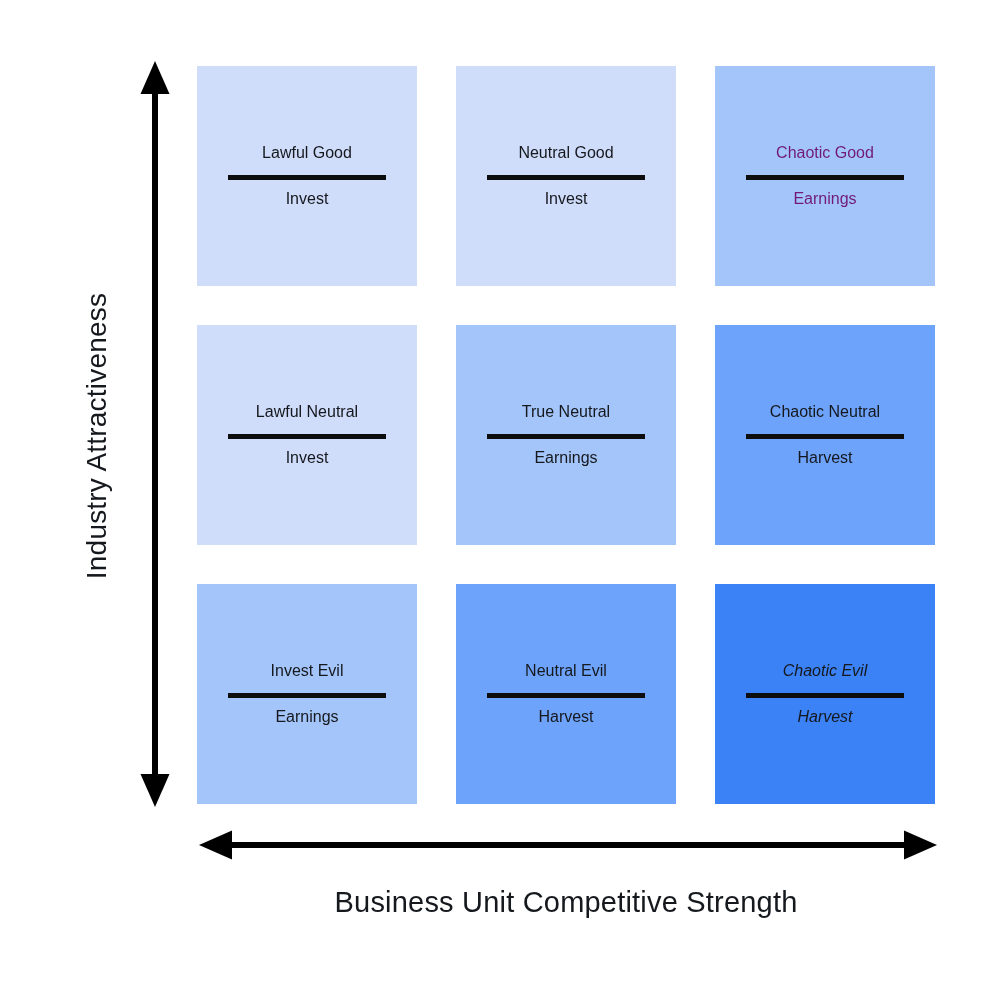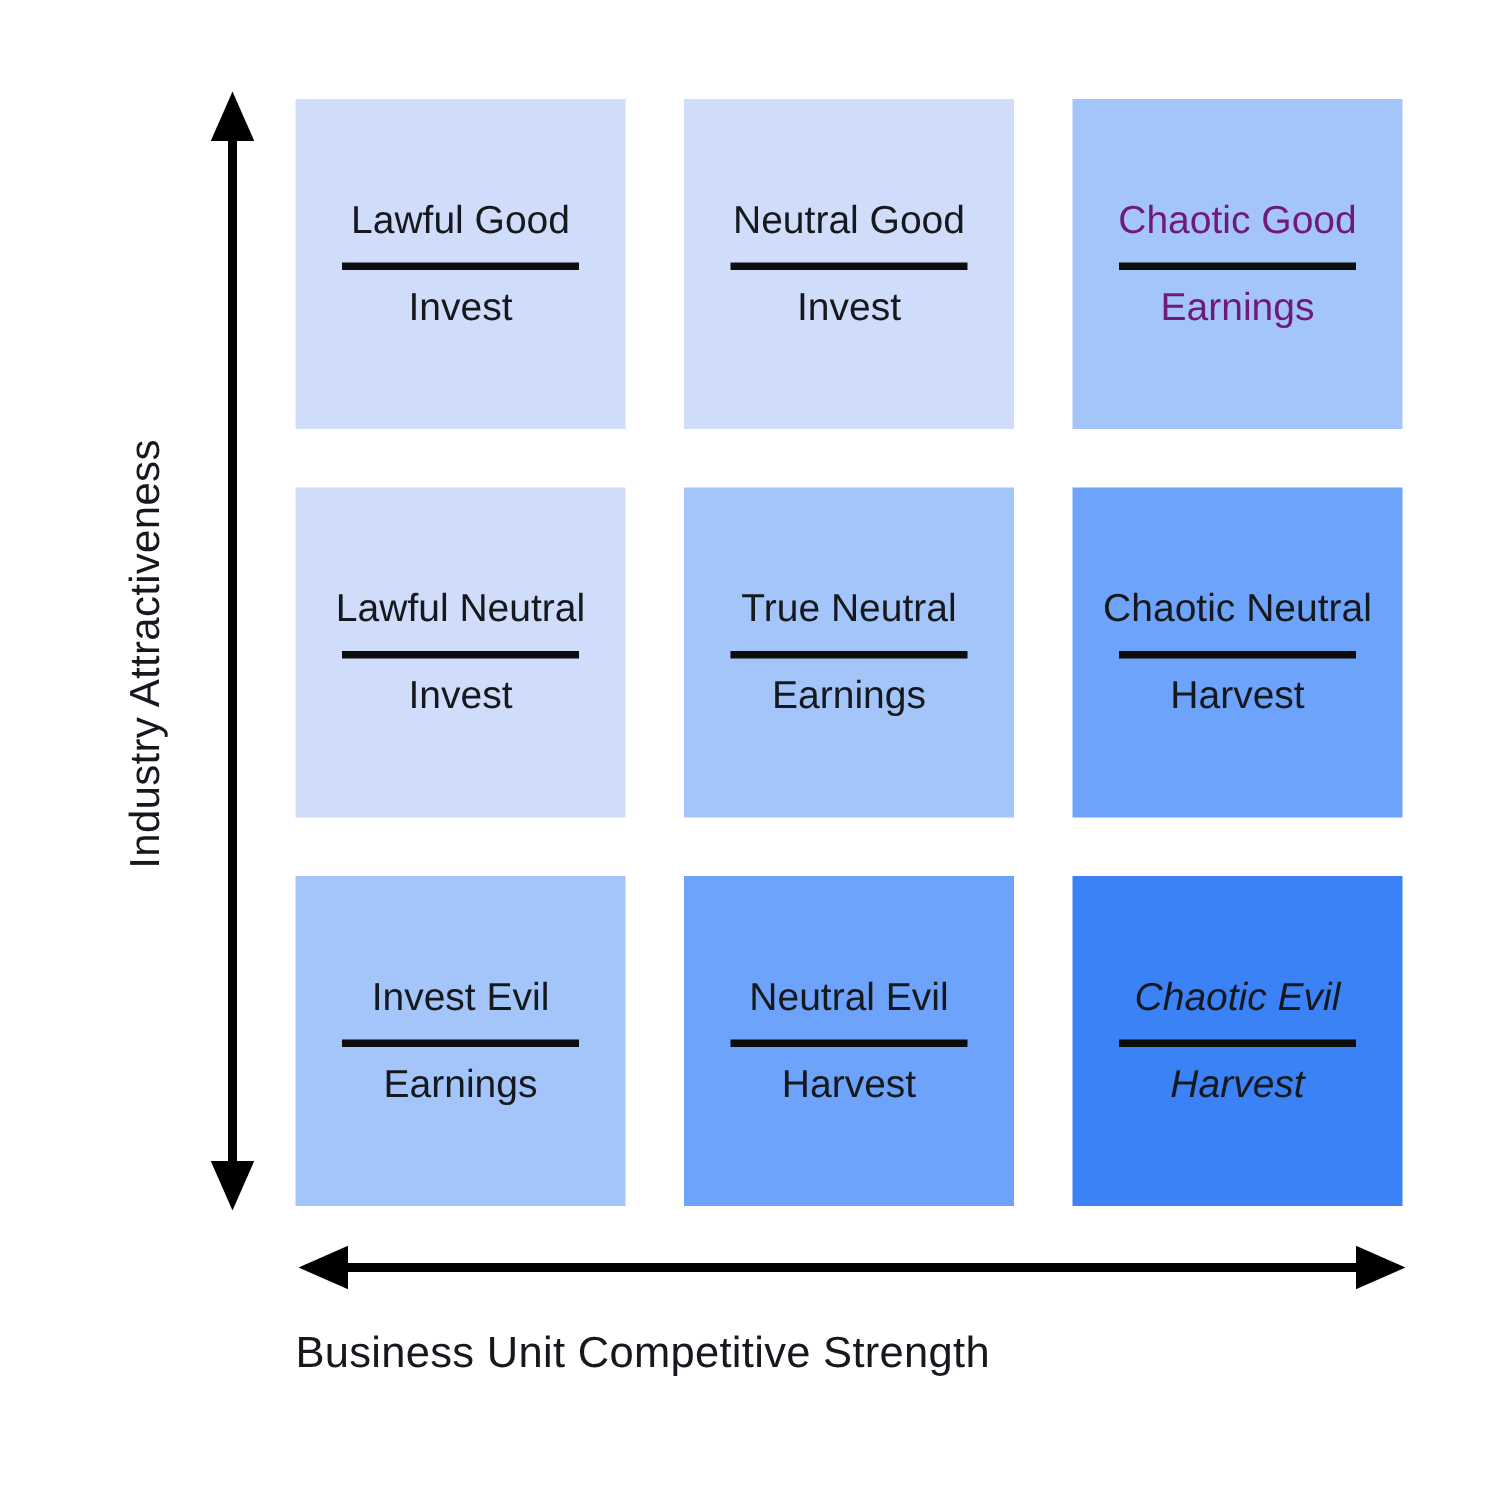--- a/index.html
+++ b/index.html
@@ -25,41 +25,42 @@
     transform: translate(-50%, -50%) rotate(-90deg);
     font-size: 28px;
     white-space: nowrap;
     letter-spacing: 0.2px;
   }
   .x-label {
     position: absolute;
     left: 197px;
     top: 886px;
     width: 738px;
+    text-align: center;
     font-size: 29px;
     letter-spacing: 0.2px;
   }
 
   .grid {
     position: absolute;
     left: 197px;
     top: 66px;
     display: grid;
     grid-template-columns: repeat(3, 220px);
     grid-auto-rows: 220px;
     gap: 39px;
   }
   .cell {
     display: flex;
     flex-direction: column;
     align-items: center;
     justify-content: center;
   }
   .cell-title, .cell-strategy {
-    font-size: 26px;
+    font-size: 16px;
     font-weight: 500;
     line-height: 1.15;
   }
   .cell-divider {
     width: 158px;
     height: 5px;
     background: var(--divider-color, #0d0d0d);
     margin: 13px 0 10px;
   }
 </style>

